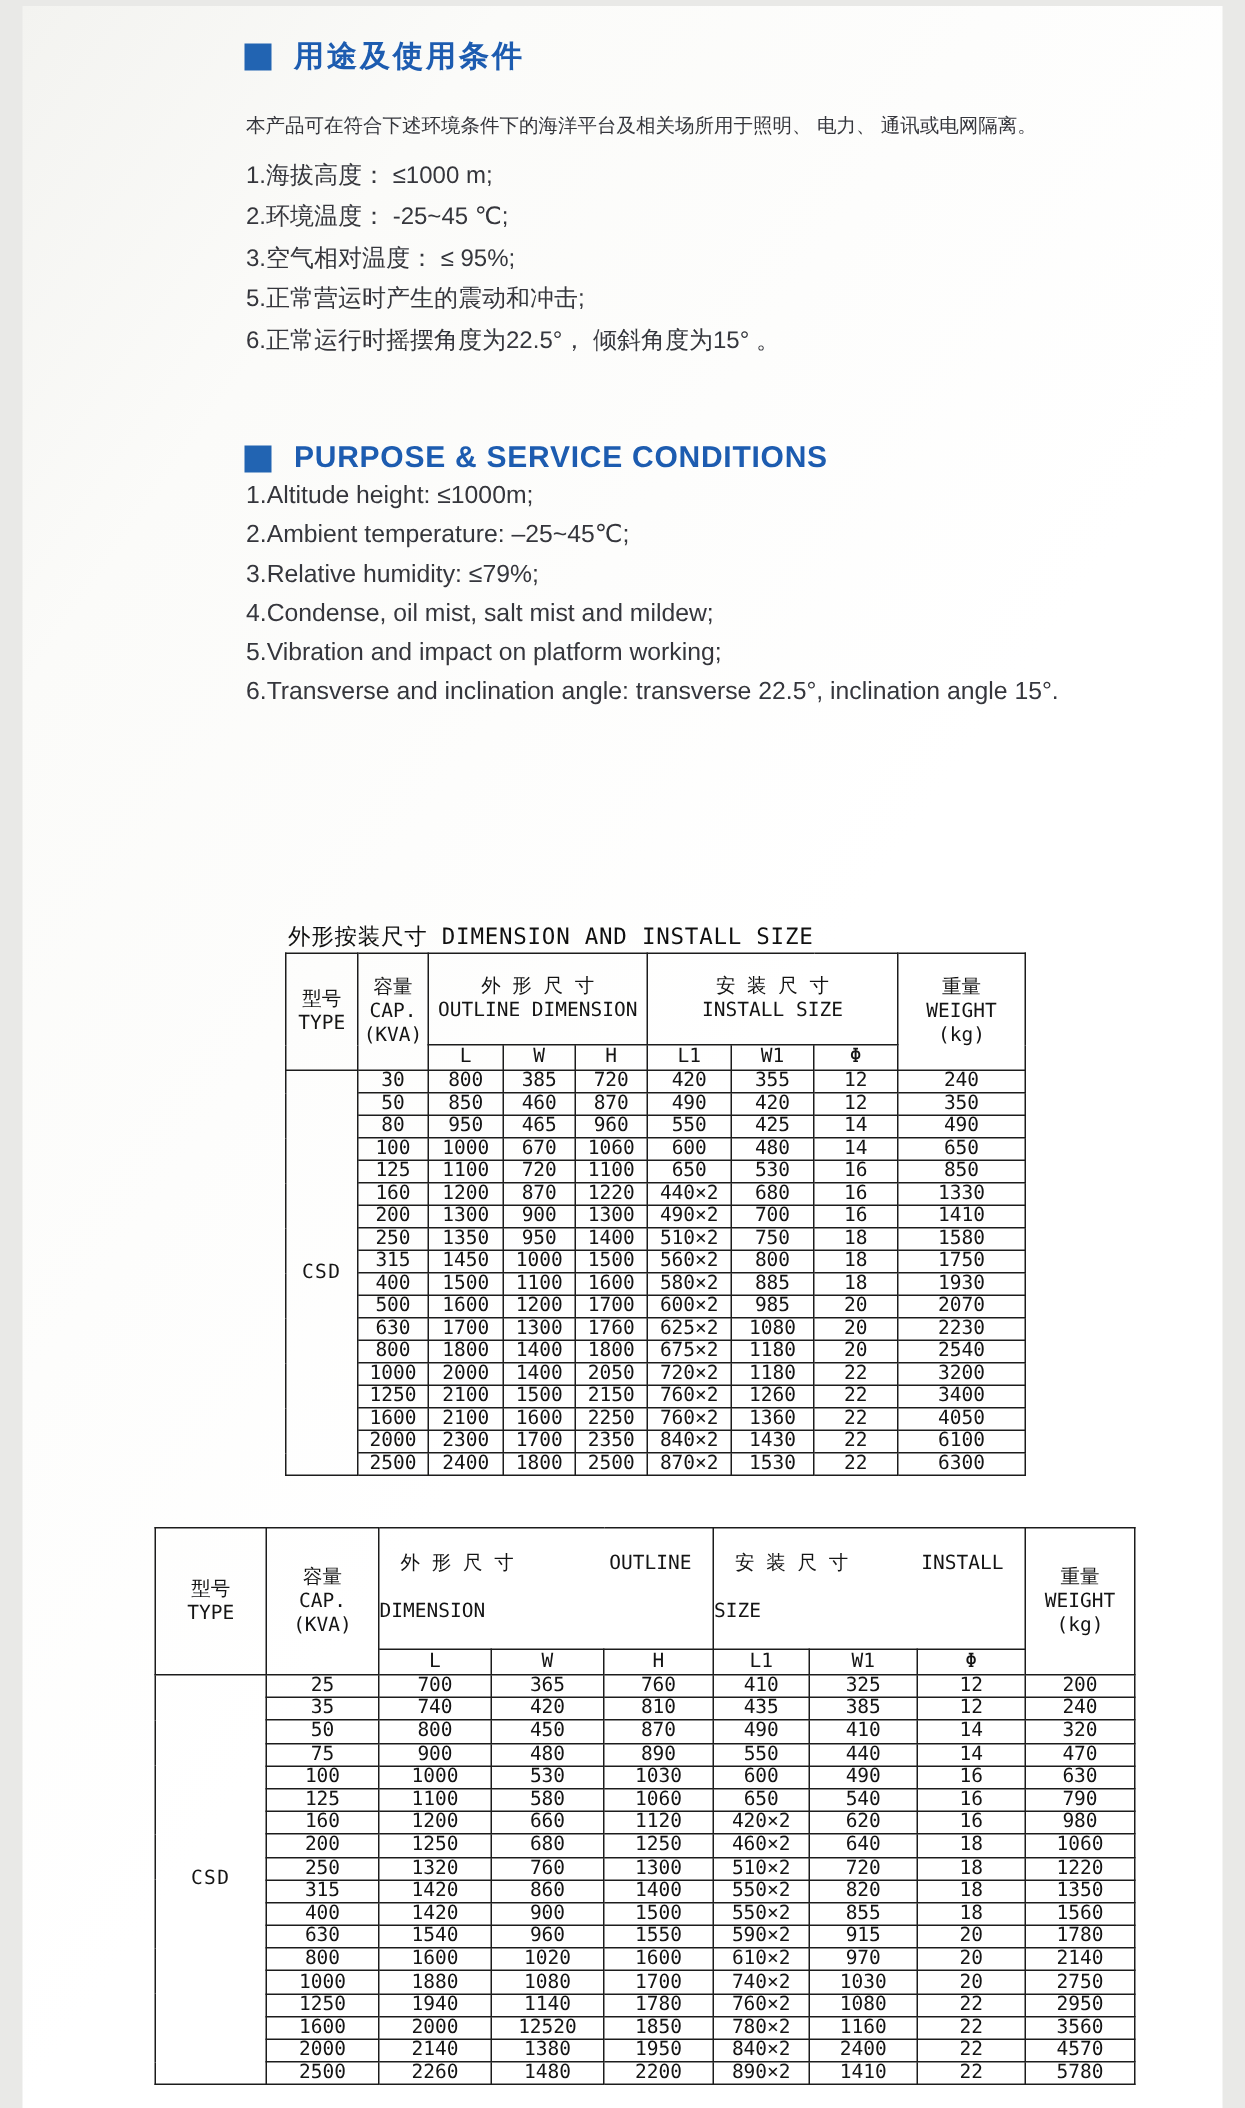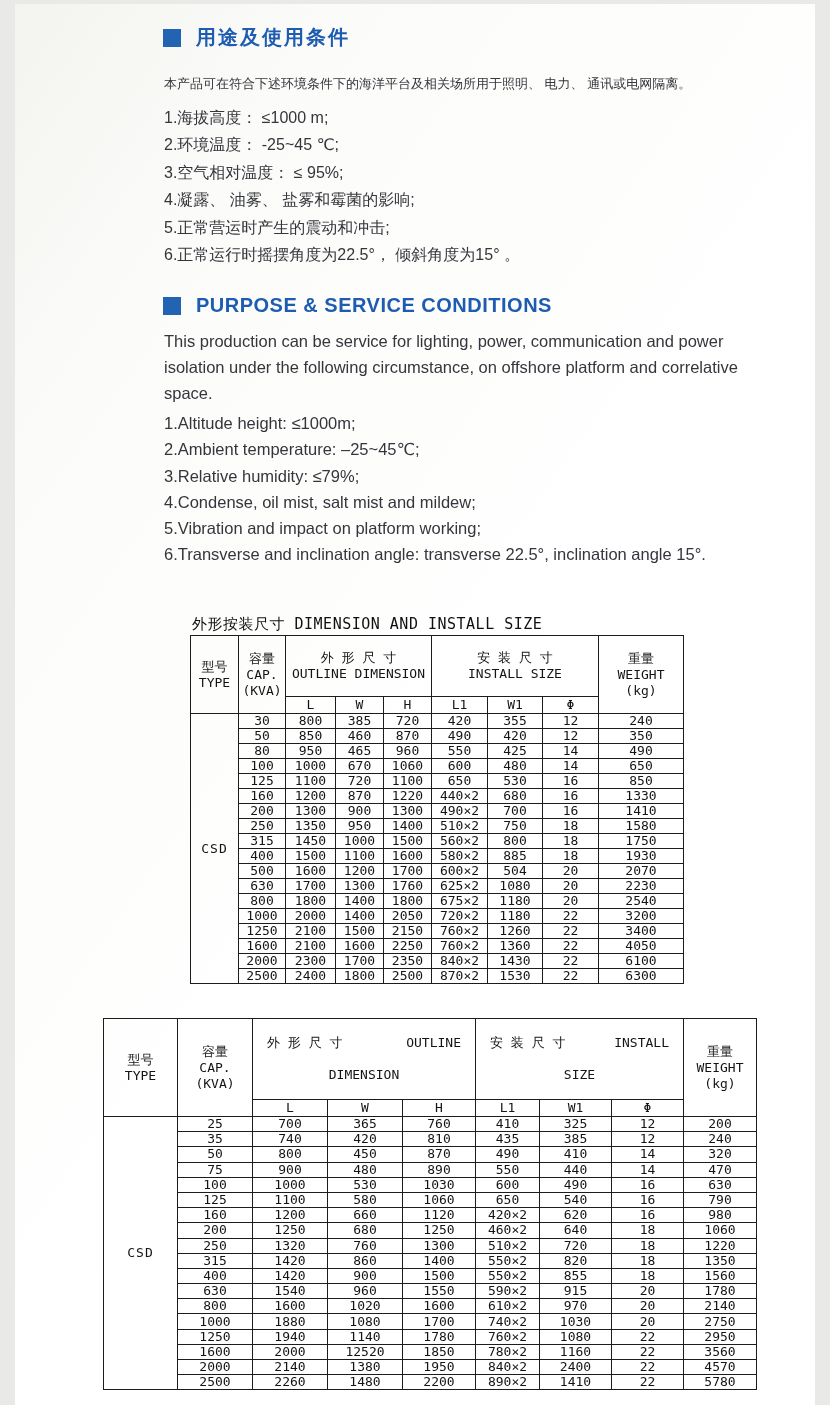--- a/index.html
+++ b/index.html
@@ -43,49 +43,47 @@
   }
   table.dim th { font-size:13px; line-height:16px; white-space:pre-line; }
   table.dim td { font-size:13px; height:15px; line-height:14px; padding:0 1px; }
   .t2 table.dim td { height:15.2px; }
   table.dim tr.subhead th { height:16px; font-size:13px; }
   .t1 tr.mainhead th { height:61px; }
   .t2 tr.mainhead th { height:57px; }
   td.type-cell { font-size:13px; letter-spacing:1px; }
 
   .h-flex { display:flex; justify-content:space-between; padding:0 14px; font-size:13px; }
-  .h-mid  { text-align:center; font-size:13px; }
+  .h-mid  { text-align:left; font-size:13px; }
 </style>
 </head>
 <body>
 
 <div class="page">
 
   <section class="section sec-cn">
     <div class="sec-header">
       <span class="bullet"></span>
       <h2 class="sec-title">用途及使用条件</h2>
     </div>
     <p class="para">本产品可在符合下述环境条件下的海洋平台及相关场所用于照明、 电力、 通讯或电网隔离。</p>
     <ul class="cond-list">
         <li>1.海拔高度： ≤1000 m;</li>
         <li>2.环境温度： -25~45 ℃;</li>
         <li>3.空气相对温度： ≤ 95%;</li>
-        <li>4.凝露、 油雾、 盐雾和霉菌的影响;</li>
         <li>5.正常营运时产生的震动和冲击;</li>
         <li>6.正常运行时摇摆角度为22.5°， 倾斜角度为15° 。</li>
       </ul>
   </section>
 
   <section class="section sec-en">
     <div class="sec-header">
       <span class="bullet"></span>
       <h2 class="sec-title">PURPOSE &amp; SERVICE CONDITIONS</h2>
     </div>
-    <p class="para">This production can be service for lighting, power, communication and power isolation under the following circumstance, on offshore platform and correlative space.</p>
     <ul class="cond-list">
         <li>1.Altitude height: ≤1000m;</li>
         <li>2.Ambient temperature: –25~45℃;</li>
         <li>3.Relative humidity: ≤79%;</li>
         <li>4.Condense, oil mist, salt mist and mildew;</li>
         <li>5.Vibration and impact on platform working;</li>
         <li>6.Transverse and inclination angle: transverse 22.5°, inclination angle 15°.</li>
       </ul>
   </section>
 
@@ -228,21 +226,21 @@
             <td>885</td>
             <td>18</td>
             <td>1930</td>
           </tr>
           <tr>
             <td>500</td>
             <td>1600</td>
             <td>1200</td>
             <td>1700</td>
             <td>600×2</td>
-            <td>504</td>
+            <td>985</td>
             <td>20</td>
             <td>2070</td>
           </tr>
           <tr>
             <td>630</td>
             <td>1700</td>
             <td>1300</td>
             <td>1760</td>
             <td>625×2</td>
             <td>1080</td>

